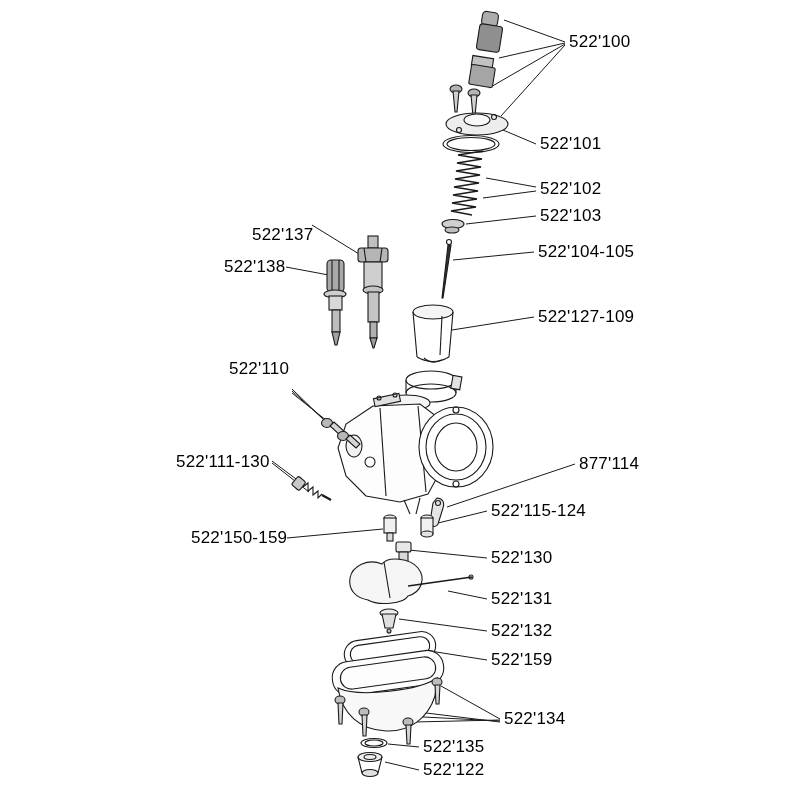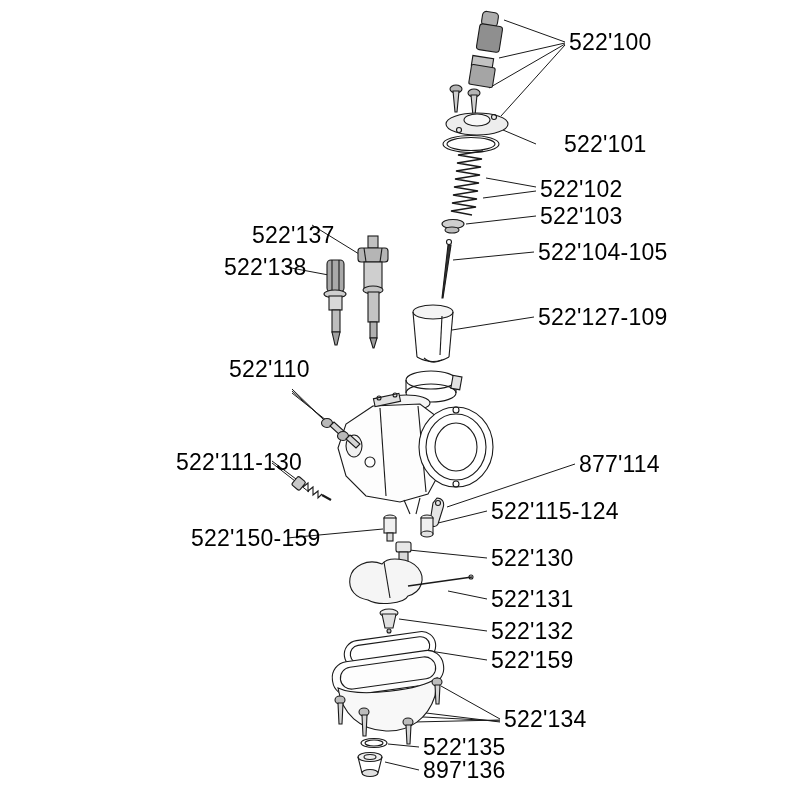--- a/index.html
+++ b/index.html
@@ -1,19 +1,19 @@
 <!DOCTYPE html>
 <html><head>
 <meta charset="utf-8">
 <style>
   html,body{margin:0;padding:0;background:#ffffff;}
   .stage{position:relative;width:800px;height:800px;background:#ffffff;overflow:hidden;
          font-family:"Liberation Sans", sans-serif;}
   .stage svg{position:absolute;left:0;top:0;}
-  .part-label{position:absolute;font-size:23px;line-height:18px;color:#000;
+  .part-label{position:absolute;font-size:17px;line-height:18px;color:#000;
               white-space:nowrap;letter-spacing:.2px;}
 </style>
 </head>
 <body>
 
 <div class="stage">
 
   <svg width="800" height="800" viewBox="0 0 800 800" stroke="#1a1a1a" stroke-width="1.1" fill="none">
 
     <g stroke="#1a1a1a" stroke-width="1">
@@ -217,33 +217,33 @@
       <path d="M332,260 L332,292"></path>
         <path d="M339,260 L339,292"></path>
       <ellipse cx="335" cy="294" rx="11" ry="4" fill="#cfcfcf"></ellipse>
       <rect x="329" y="296" width="13" height="14" fill="#d8d8d8"></rect>
       <rect x="332" y="310" width="8" height="22" fill="#bdbdbd"></rect>
       <path d="M332,332 L340,332 L337,345 L335,345 Z" fill="#a0a0a0"></path>
     </g>
   </svg>
 
   <div class="part-label" style="left:569px;top:33px">522'100</div>
-  <div class="part-label" style="left:564px;top:135px">522'101</div>
+  <div class="part-label" style="left:540px;top:135px">522'101</div>
   <div class="part-label" style="left:540px;top:180px">522'102</div>
   <div class="part-label" style="left:540px;top:207px">522'103</div>
   <div class="part-label" style="left:538px;top:243px">522'104-105</div>
   <div class="part-label" style="left:538px;top:308px">522'127-109</div>
   <div class="part-label" style="left:252px;top:226px">522'137</div>
   <div class="part-label" style="left:224px;top:258px">522'138</div>
   <div class="part-label" style="left:229px;top:360px">522'110</div>
   <div class="part-label" style="left:176px;top:453px">522'111-130</div>
   <div class="part-label" style="left:579px;top:455px">877'114</div>
   <div class="part-label" style="left:491px;top:502px">522'115-124</div>
   <div class="part-label" style="left:191px;top:529px">522'150-159</div>
   <div class="part-label" style="left:491px;top:549px">522'130</div>
   <div class="part-label" style="left:491px;top:590px">522'131</div>
   <div class="part-label" style="left:491px;top:622px">522'132</div>
   <div class="part-label" style="left:491px;top:651px">522'159</div>
   <div class="part-label" style="left:504px;top:710px">522'134</div>
   <div class="part-label" style="left:423px;top:738px">522'135</div>
-  <div class="part-label" style="left:423px;top:761px">897'136</div>
+  <div class="part-label" style="left:423px;top:761px">522'122</div>
 
 </div>
 
 </body></html>

